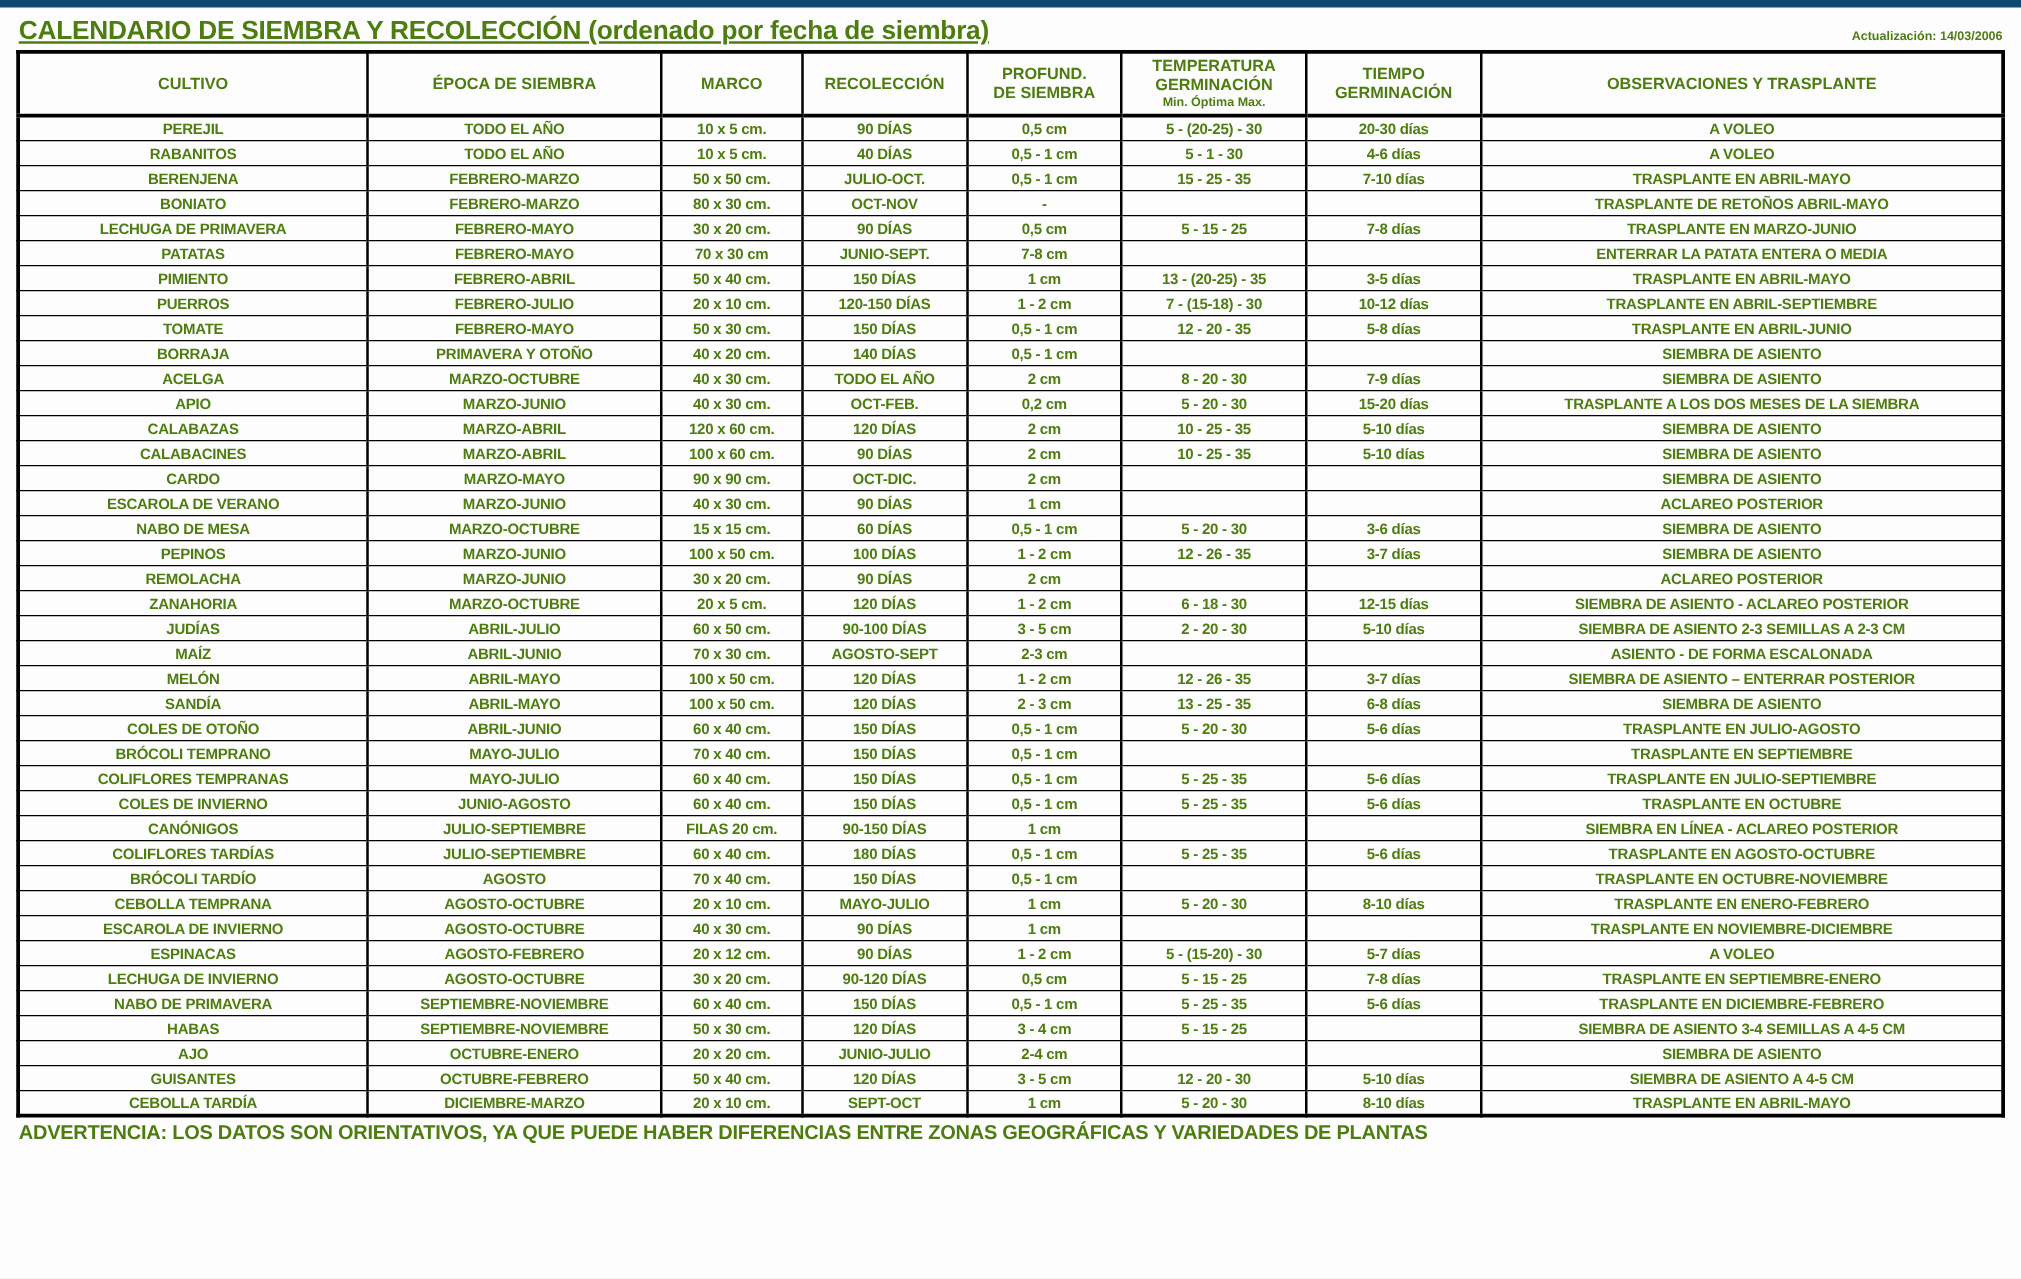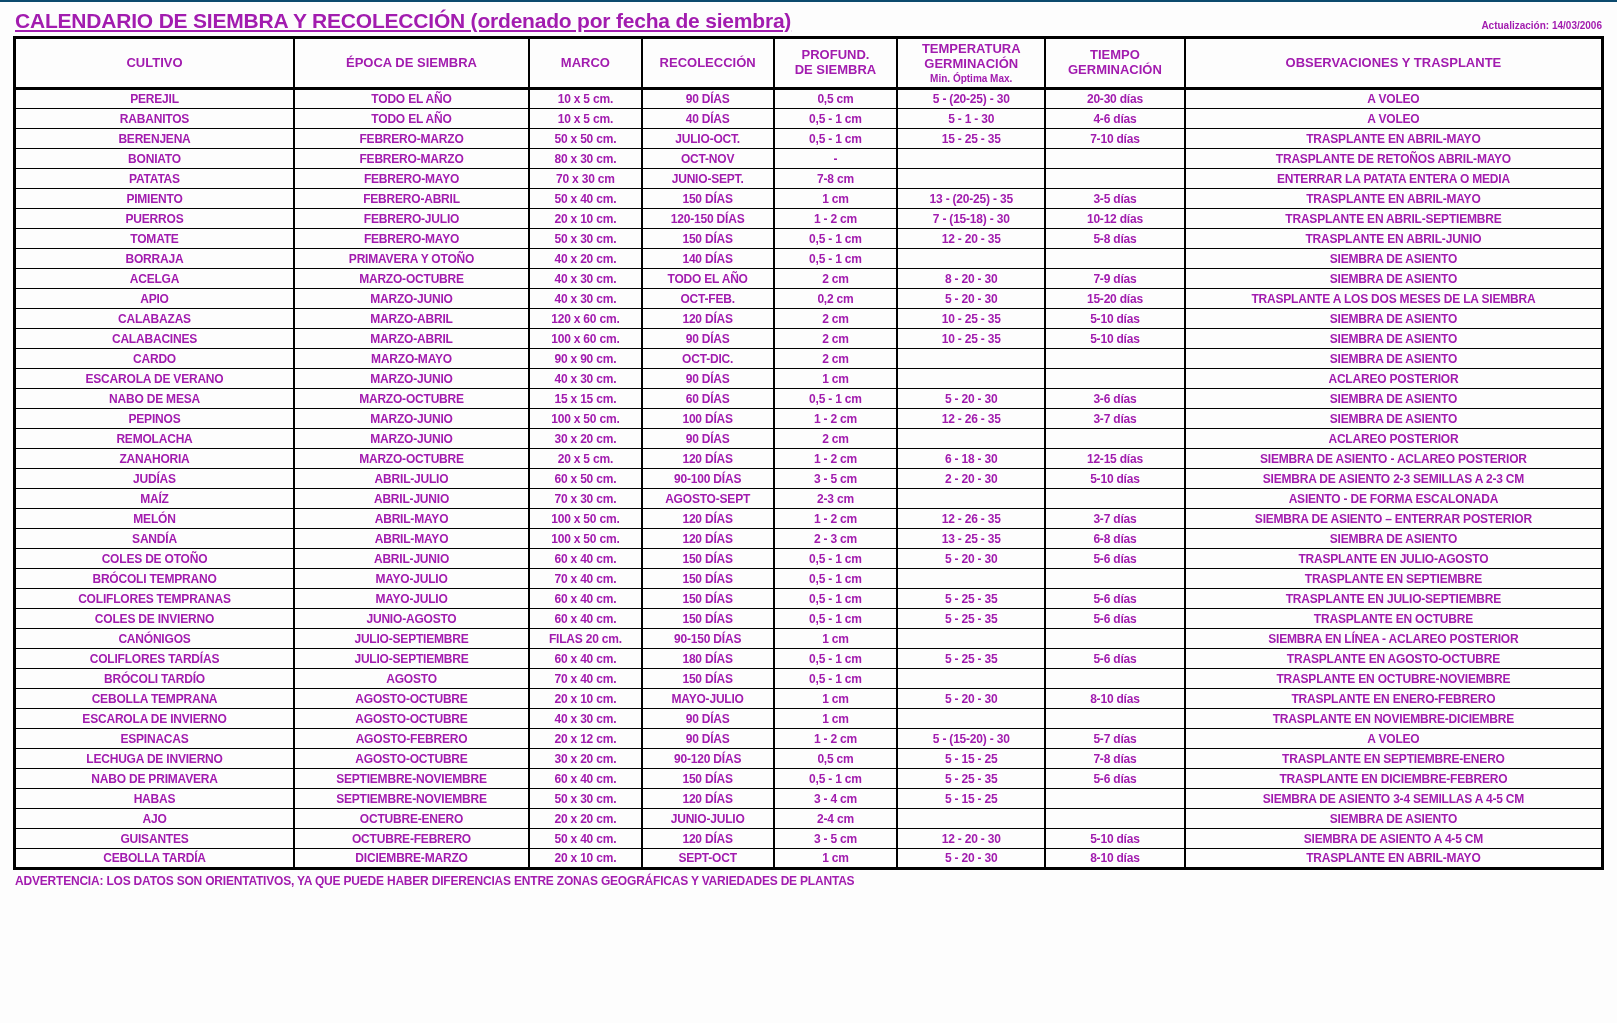--- a/index.html
+++ b/index.html
@@ -1,24 +1,24 @@
 <!DOCTYPE html>
 <html><head>
 <meta charset="utf-8">
 <style>
   * { box-sizing: border-box; }
   html, body { margin: 0; padding: 0; background: #e8e8e8; }
   .page {
     width: 1617px;
     height: 1023px;
     background: #fdfdfd;
-    border-top: 2px solid #0c4a6e;
+    border-top: 6px solid #0c4a6e;
     padding: 5px 13px 0 13px;
     font-family: "Liberation Sans", sans-serif;
-    color: #a21caf;
+    color: #4d7c0f;
     overflow: hidden;
   }
   .title-bar {
     display: flex;
     justify-content: space-between;
     align-items: flex-end;
     margin: 2px 2px 3px 2px;
   }
   .title {
     font-size: 21px;
@@ -65,21 +65,21 @@
     letter-spacing: -0.2px;
     text-align: center;
     vertical-align: middle;
     height: 20px;
     padding: 0 2px;
     white-space: nowrap;
     overflow: hidden;
     line-height: 1;
   }
   .warning {
-    font-size: 12px;
+    font-size: 16px;
     font-weight: bold;
     letter-spacing: -0.2px;
     margin: 4px 2px 0 2px;
     white-space: nowrap;
   }
 </style>
 </head>
 <body>
 
 <div class="page">
@@ -149,20 +149,30 @@
           <td>BONIATO</td>
           <td>FEBRERO-MARZO</td>
           <td>80 x 30 cm.</td>
           <td>OCT-NOV</td>
           <td>-</td>
           <td></td>
           <td></td>
           <td>TRASPLANTE DE RETOÑOS ABRIL-MAYO</td>
         </tr>
         <tr>
+          <td>LECHUGA DE PRIMAVERA</td>
+          <td>FEBRERO-MAYO</td>
+          <td>30 x 20 cm.</td>
+          <td>90 DÍAS</td>
+          <td>0,5 cm</td>
+          <td>5 - 15 - 25</td>
+          <td>7-8 días</td>
+          <td>TRASPLANTE EN MARZO-JUNIO</td>
+        </tr>
+        <tr>
           <td>PATATAS</td>
           <td>FEBRERO-MAYO</td>
           <td>70 x 30 cm</td>
           <td>JUNIO-SEPT.</td>
           <td>7-8 cm</td>
           <td></td>
           <td></td>
           <td>ENTERRAR LA PATATA ENTERA O MEDIA</td>
         </tr>
         <tr>

